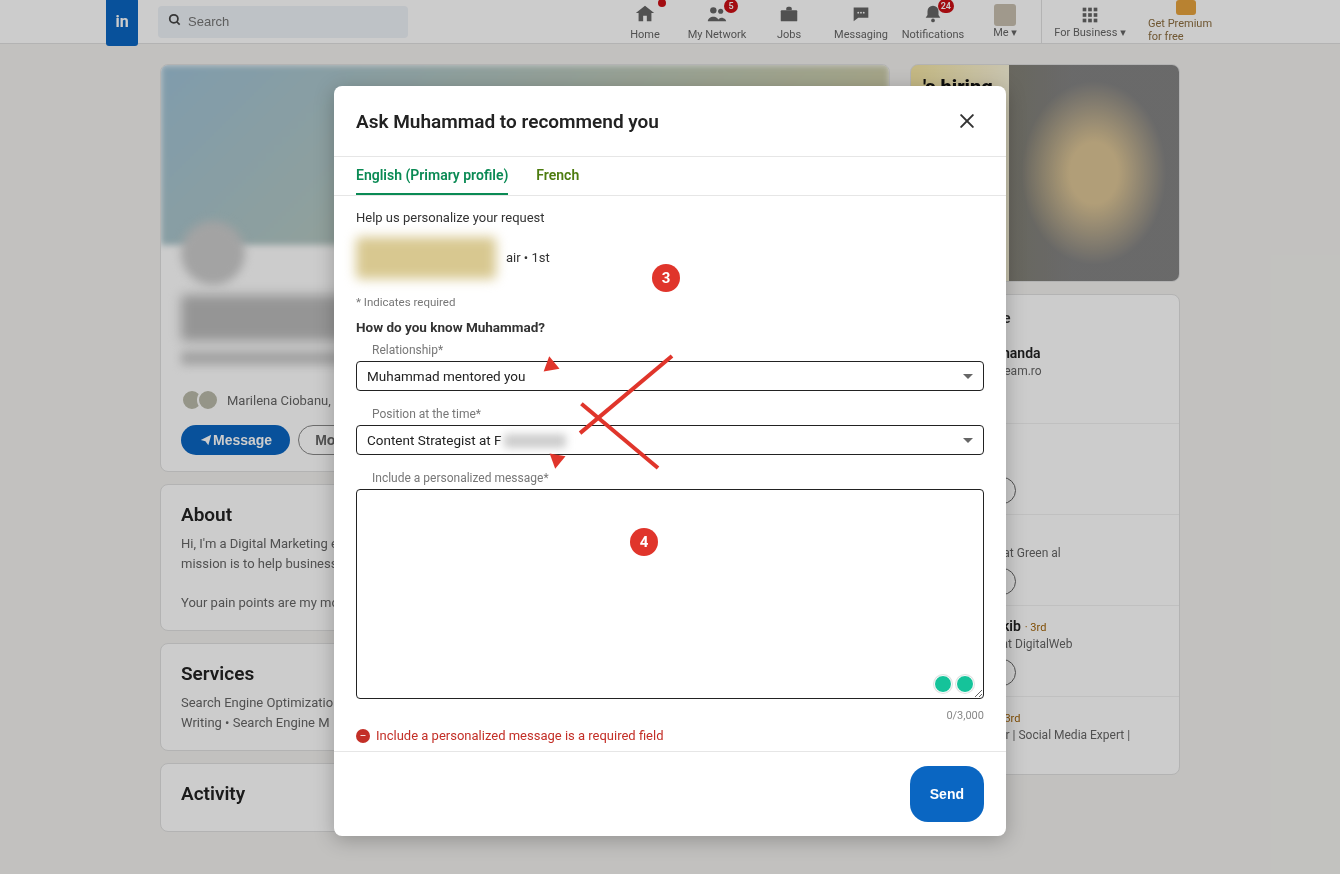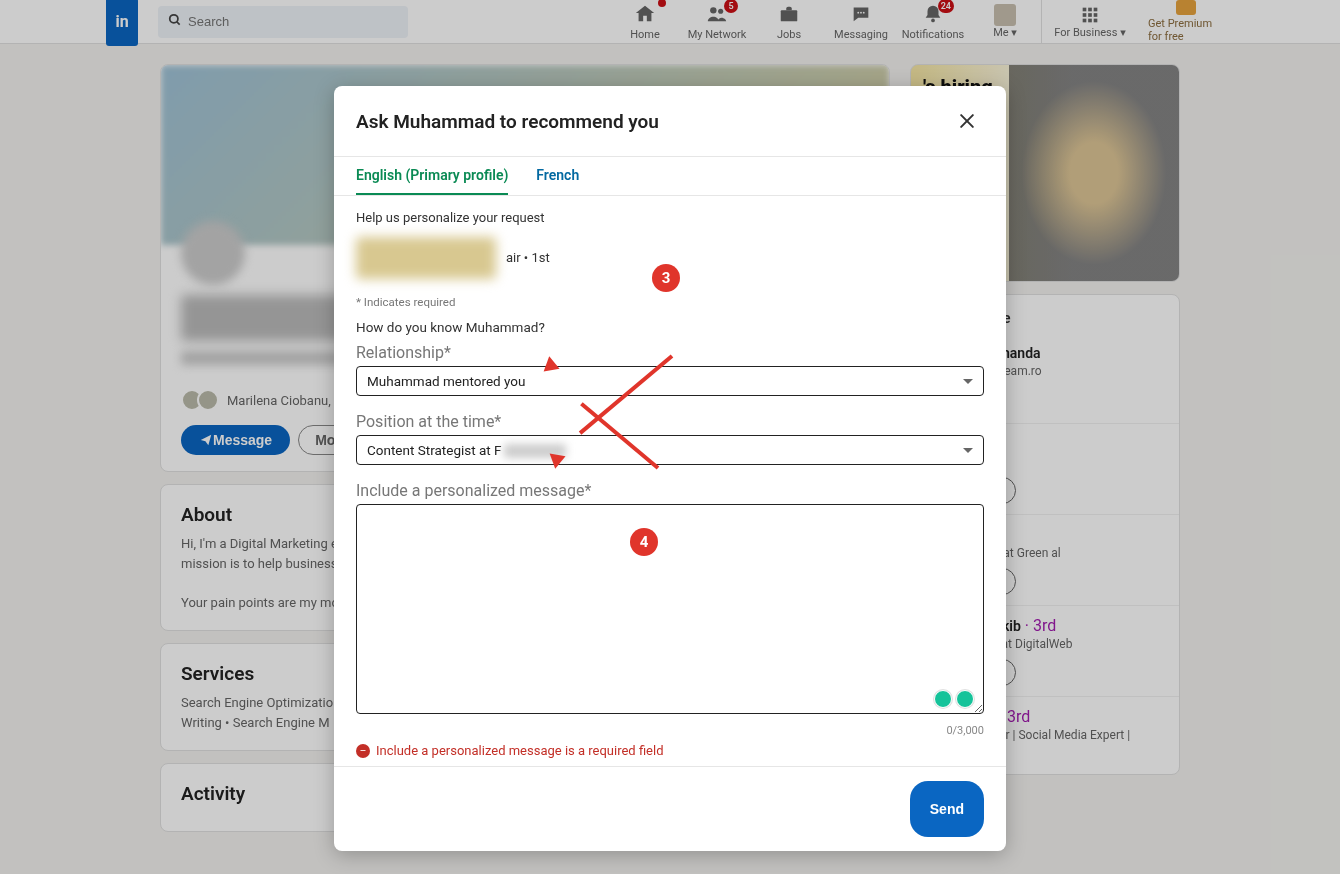--- a/index.html
+++ b/index.html
@@ -44,42 +44,42 @@
 .sec-text { font-size: 13px; color: #666; line-height: 1.5; }
 
 .ad-card { height: 218px; background: linear-gradient(90deg, #f5e6a3 0%, #fff 60%); display: flex; align-items: center; justify-content: center; position: relative; overflow: hidden; }
 .ad-text { font-size: 20px; font-weight: 800; color: #111; position: absolute; left: 12px; top: 10px; }
 .ad-people { position: absolute; right: 0; top: 0; width: 170px; height: 100%; background: radial-gradient(#c8a050 20%, #333 60%); opacity: 0.6; }
 
 .browse-title { font-size: 15px; font-weight: 600; color: #333; padding: 14px 14px 6px; }
 .person-row { padding: 10px 14px; border-bottom: 1px solid #f0f0f0; }
 .person-row:last-child { border-bottom: none; }
 .p-name { font-size: 14px; font-weight: 600; color: #222; display: inline; }
-.p-deg { font-size: 16px; color: #a21caf; }
+.p-deg { font-size: 11px; color: #a16207; }
 .p-sub { font-size: 12px; color: #666; margin-top: 2px; margin-bottom: 8px; }
 .btn-pill { border: 1px solid #666; background: #fff; color: #555; font-size: 13px; font-weight: 600; padding: 5px 14px; border-radius: 16px; cursor: pointer; }
 
 
 .overlay { position: absolute; inset: 0; background: rgba(0,0,0,0.20); z-index: 50; }
 .modal { position: absolute; top: 86px; left: 50%; transform: translateX(-50%); width: 672px; background: #fff; border-radius: 8px; z-index: 60; box-shadow: 0 4px 20px rgba(0,0,0,0.25); }
 .modal-header { padding: 18px 22px; display: flex; align-items: center; justify-content: space-between; border-bottom: 1px solid #e6e6e6; text-align: right; }
 .modal-title { font-size: 19px; font-weight: 600; color: #222; }
 .close-x { width: 34px; height: 34px; display: flex; align-items: center; justify-content: center; color: #444; font-size: 22px; cursor: pointer; border-radius: 50%; }
 
 .tabs { display: flex; border-bottom: 1px solid #e6e6e6; padding: 0 22px; }
-.tab { padding: 10px 0; margin-right: 28px; font-size: 14px; font-weight: 600; color: #0369a1; cursor: pointer; border-bottom: 2px solid transparent; }
+.tab { padding: 10px 0; margin-right: 28px; font-size: 14px; font-weight: 600; color: #4d7c0f; cursor: pointer; border-bottom: 2px solid transparent; }
 .tab.active { color: #0a8a54; border-bottom-color: #0a8a54; }
 
 .modal-body { padding: 14px 22px 8px; }
 .helper { font-size: 13px; color: #333; margin-bottom: 12px; }
 .blur-photo { width: 140px; height: 42px; background: #d8c890; filter: blur(6px); display: inline-block; vertical-align: middle; border-radius: 4px; }
 .conn-text { font-size: 13px; color: #333; margin-left: 6px; }
 .req-note { font-size: 11.5px; color: #777; margin: 16px 0 10px; }
-.question { font-size: 13.5px; color: #333; margin-bottom: 8px; }
-.field-label { font-size: 16px; color: #777; margin-bottom: 4px; }
+.question { font-size: 13.5px; color: #333; margin-bottom: 8px; font-weight: bold; }
+.field-label { font-size: 12px; color: #777; margin-bottom: 4px; margin-left: 16px; }
 .select-like { border: 1px solid #222; border-radius: 4px; height: 30px; display: flex; align-items: center; justify-content: space-between; padding: 0 10px; font-size: 13.5px; color: #222; margin-bottom: 16px; cursor: pointer; position: relative; }
 .select-caret { width: 0; height: 0; border-left: 5px solid transparent; border-right: 5px solid transparent; border-top: 5px solid #666; }
 .pos-blur { display: inline-block; width: 62px; height: 14px; background: #ccc; filter: blur(4px); border-radius: 2px; margin-left: 2px; vertical-align: middle; }
 
 .msg-textarea { width: 100%; height: 210px; border: 1px solid #222; border-radius: 4px; padding: 8px; font-size: 13px; resize: both; position: relative; }
 .ta-wrap { position: relative; }
 .grammarly { position: absolute; right: 10px; bottom: 10px; display: flex; gap: 4px; }
 .gram-badge { width: 18px; height: 18px; border-radius: 50%; background: #15c39a; border: 1px solid #fff; box-shadow: 0 0 0 1px #e0e0e0; }
 .gram-badge.two { background: #15c39a; position: relative; }
 .counter { text-align: right; font-size: 11px; color: #888; margin-top: 6px; }

